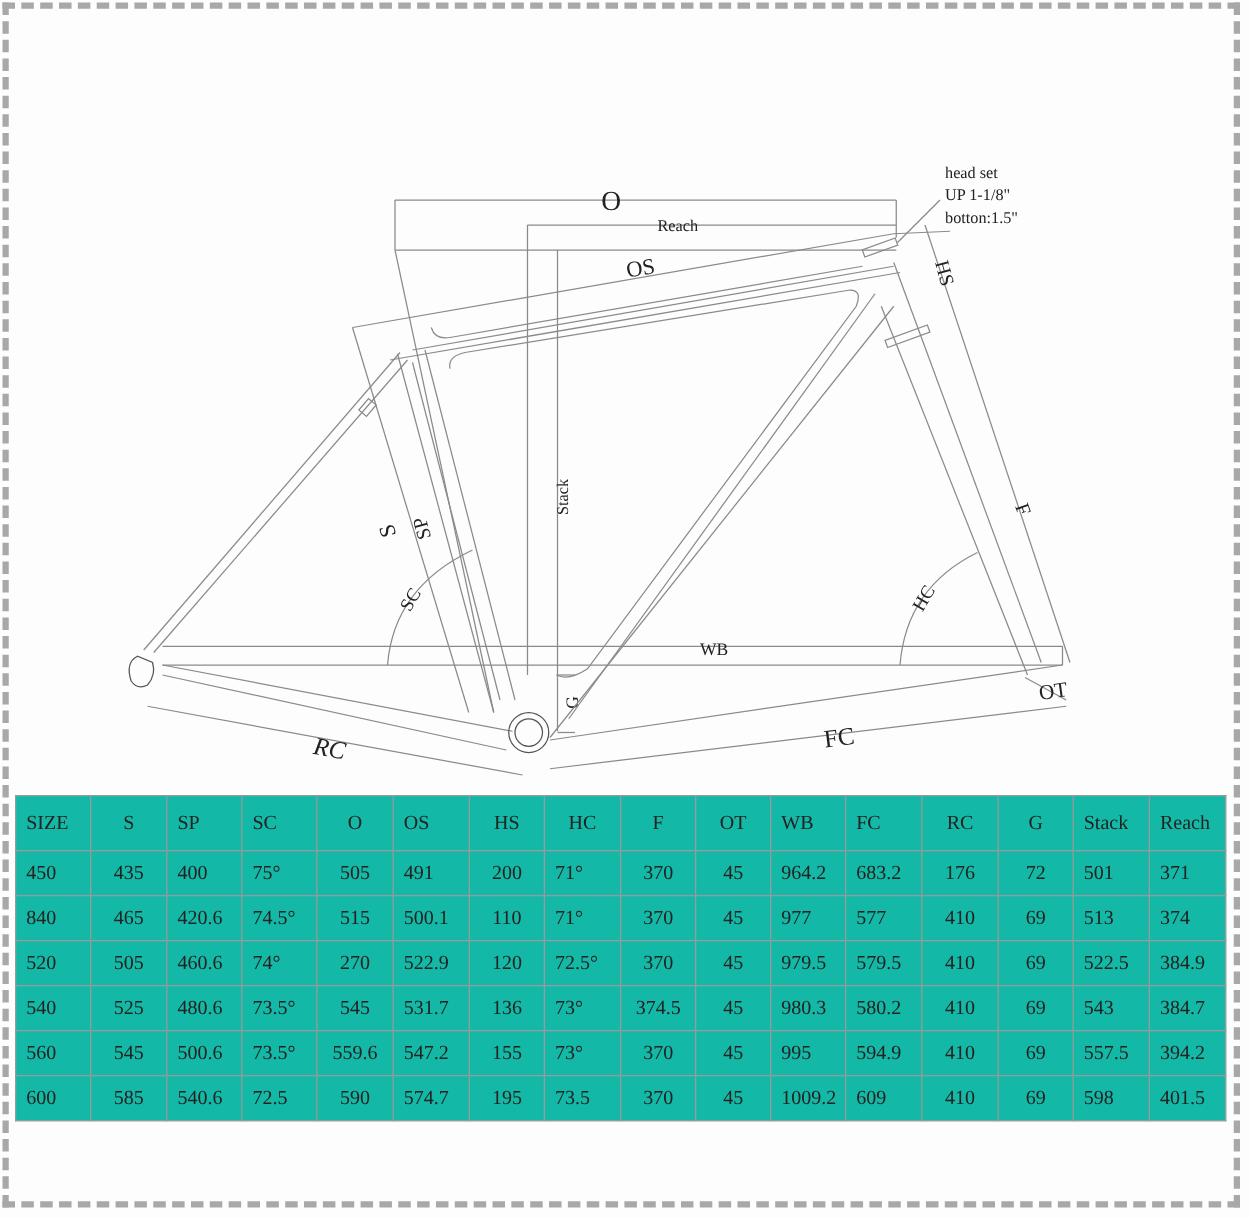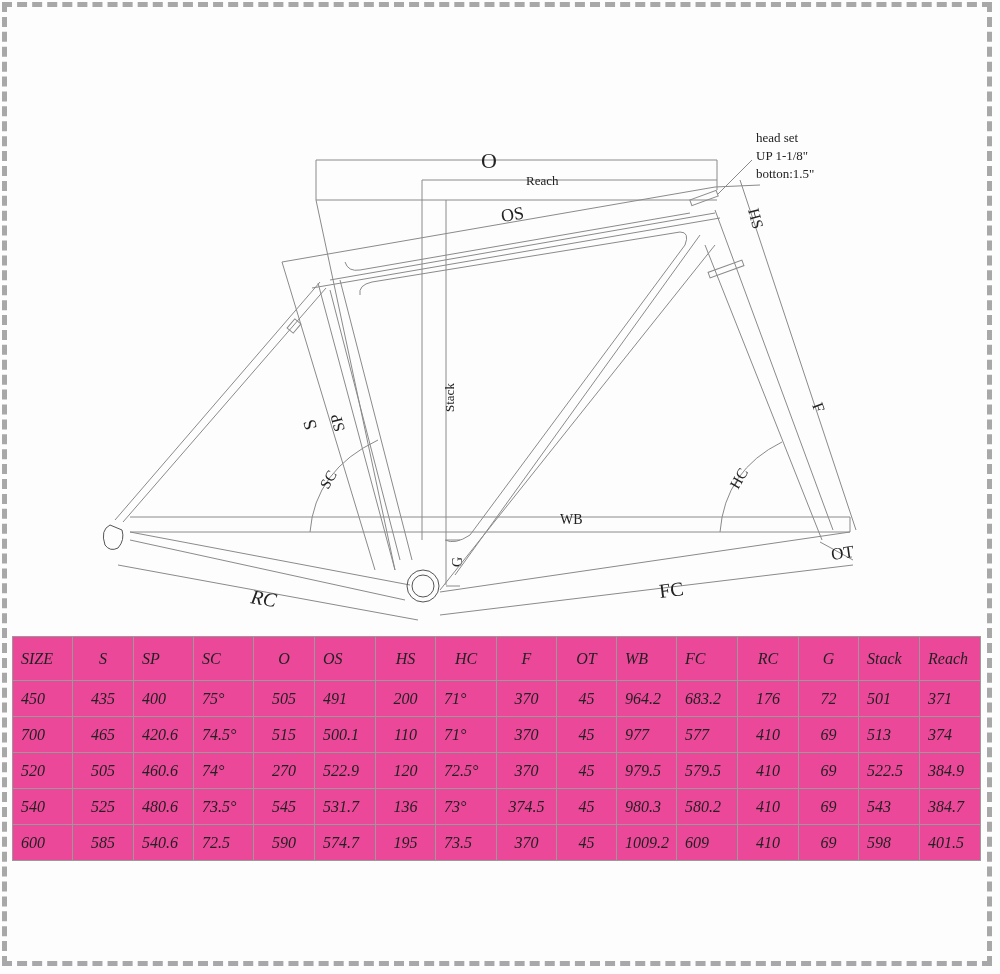--- a/index.html
+++ b/index.html
@@ -3,21 +3,21 @@
 <meta charset="utf-8">
 <style>
   html, body { margin:0; padding:0; }
   body { width:1000px; height:974px; background:#fdfdfd; position:relative; overflow:hidden;
          font-family:"DejaVu Serif","Liberation Serif",serif; color:#222; }
   .frame { position:absolute; left:2px; top:2px; width:990px; height:964px;
            border:5px dashed #a8a8a8; box-sizing:border-box; }
   svg.drawing { position:absolute; left:0; top:0; }
   svg text { font-family:"Liberation Serif","DejaVu Serif",serif; fill:#222; }
   table.geo { position:absolute; left:12px; top:636px; width:968px; border-collapse:collapse;
-              table-layout:fixed; background:#ec4899;font-style:italic; }
+              table-layout:fixed; background:#14b8a6; }
   table.geo th, table.geo td { border:1px solid #9a9a9a; font-weight:normal; font-size:16px;
               text-align:left; padding:0 0 0 8px; white-space:nowrap; overflow:hidden;
               font-family:"Liberation Serif","DejaVu Serif",serif; }
   table.geo th { height:43px; }
   table.geo td { height:35px; }
   table.geo th.c, table.geo td.c { text-align:center; padding:0; }
 </style>
 </head>
 <body>
 
@@ -190,21 +190,21 @@
         <td class="c">370</td>
         <td class="c">45</td>
         <td>964.2</td>
         <td>683.2</td>
         <td class="c">176</td>
         <td class="c">72</td>
         <td>501</td>
         <td>371</td>
       </tr>
       <tr>
-        <td>700</td>
+        <td>840</td>
         <td class="c">465</td>
         <td>420.6</td>
         <td>74.5°</td>
         <td class="c">515</td>
         <td>500.1</td>
         <td class="c">110</td>
         <td>71°</td>
         <td class="c">370</td>
         <td class="c">45</td>
         <td>977</td>
@@ -244,20 +244,38 @@
         <td class="c">374.5</td>
         <td class="c">45</td>
         <td>980.3</td>
         <td>580.2</td>
         <td class="c">410</td>
         <td class="c">69</td>
         <td>543</td>
         <td>384.7</td>
       </tr>
       <tr>
+        <td>560</td>
+        <td class="c">545</td>
+        <td>500.6</td>
+        <td>73.5°</td>
+        <td class="c">559.6</td>
+        <td>547.2</td>
+        <td class="c">155</td>
+        <td>73°</td>
+        <td class="c">370</td>
+        <td class="c">45</td>
+        <td>995</td>
+        <td>594.9</td>
+        <td class="c">410</td>
+        <td class="c">69</td>
+        <td>557.5</td>
+        <td>394.2</td>
+      </tr>
+      <tr>
         <td>600</td>
         <td class="c">585</td>
         <td>540.6</td>
         <td>72.5</td>
         <td class="c">590</td>
         <td>574.7</td>
         <td class="c">195</td>
         <td>73.5</td>
         <td class="c">370</td>
         <td class="c">45</td>

